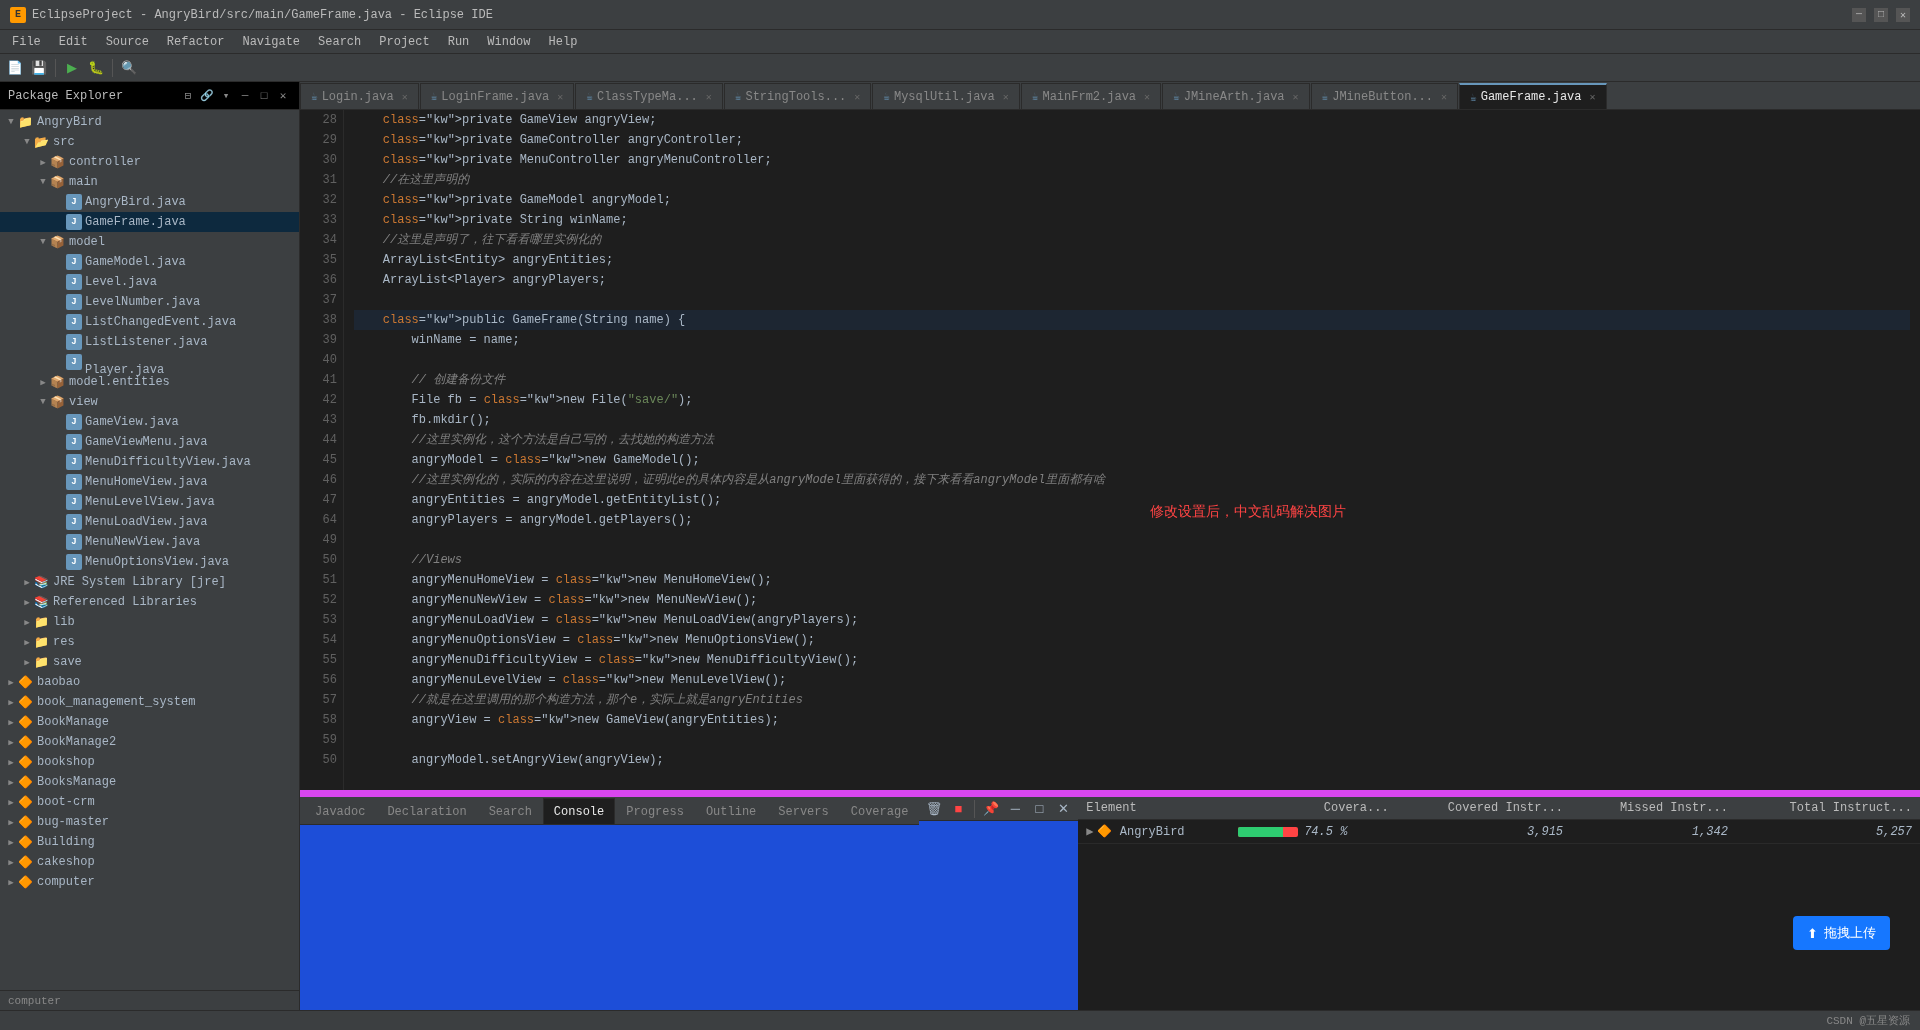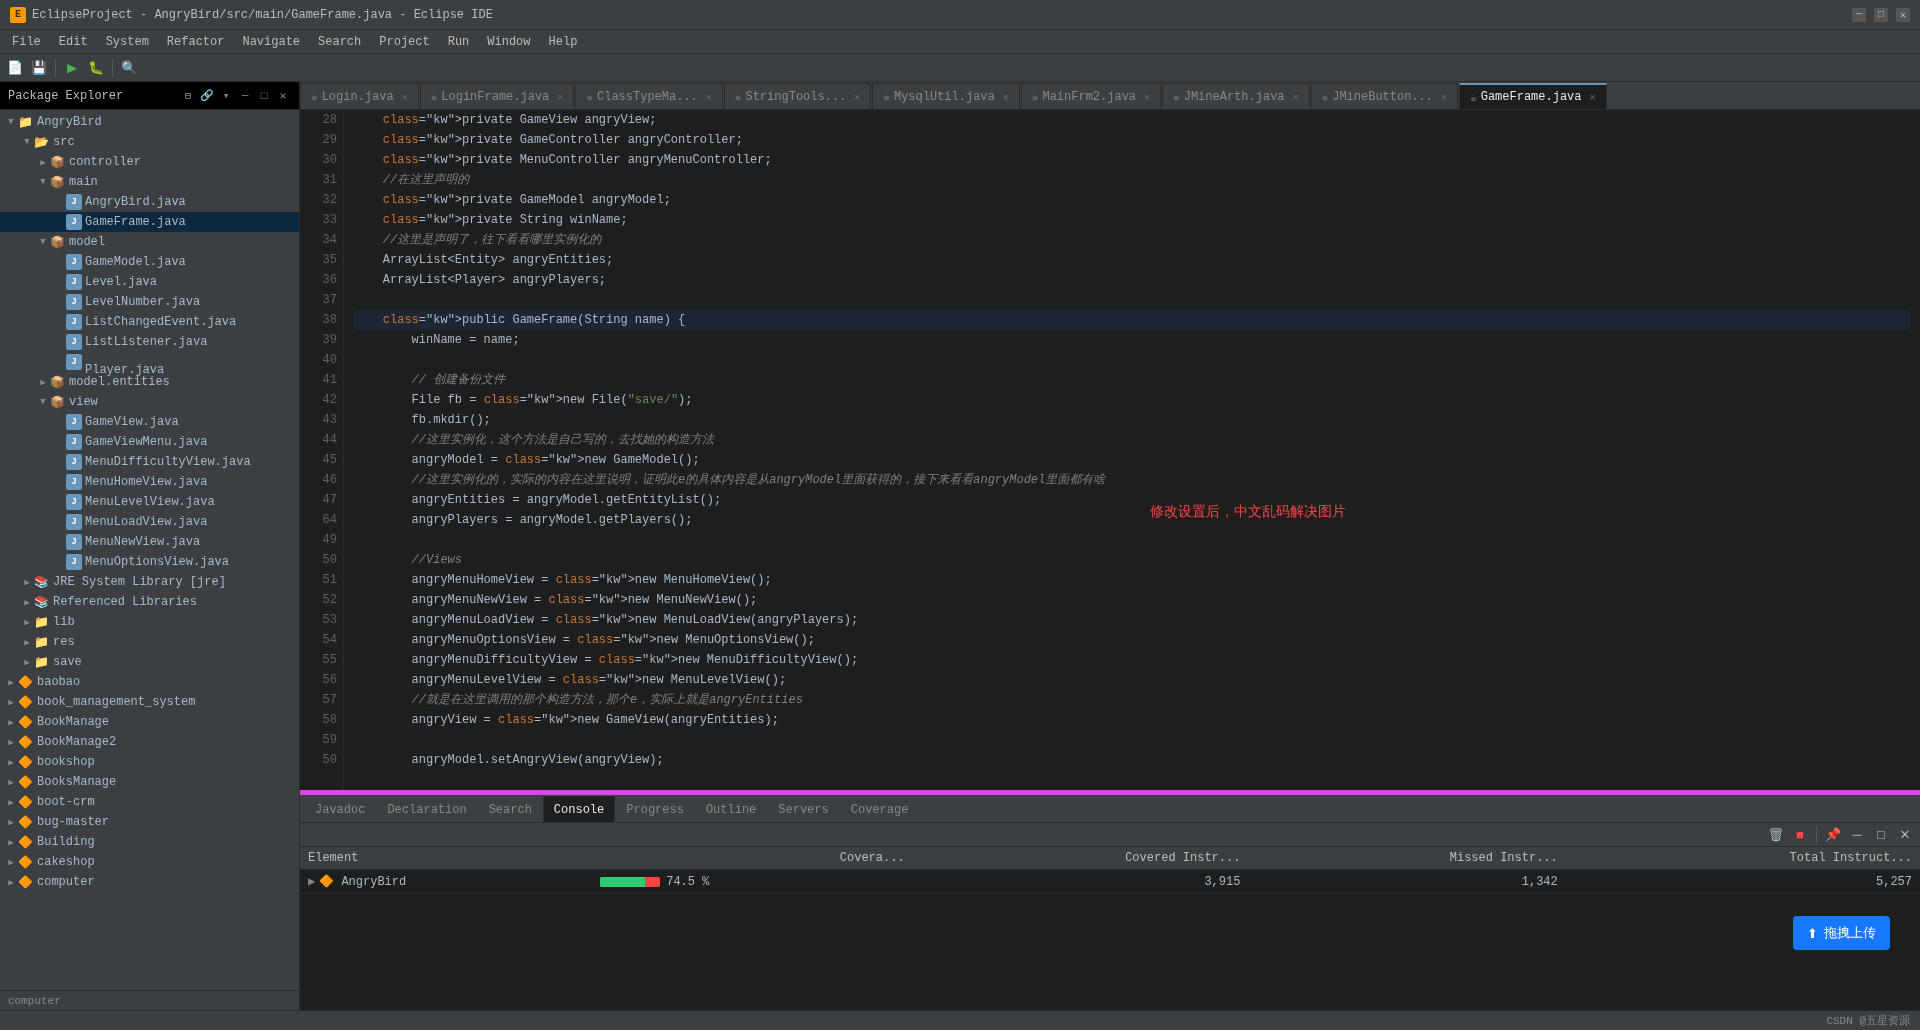--- a/index.html
+++ b/index.html
@@ -241,23 +241,23 @@
       white-space: pre;
     }
     
     .kw { color: #cc7832; }
     .str { color: #6a8759; }
     .comment { color: #808080; font-style: italic; }
 
     
     #bottom-panel {
       height: 220px;
-      border-top: 5px solid #d946ef;
-      display: flex;
-      flex-direction: column;
+      border-top: 7px solid #d946ef;
+      display: flex;
+      flex-direction: row;
       background: #1d4ed8;
     }
     #bottom-tabs {
       height: 28px;
       background: #3c3f41;
       display: flex;
       align-items: flex-end;
       border-bottom: 1px solid #2b2b2b;
       padding-left: 4px;
     }
@@ -307,21 +307,21 @@
       border-bottom: 1px solid #2b2b2b;
       font-weight: normal;
     }
     thead th.right { text-align: right; }
     tbody tr { cursor: pointer; }
     tbody td {
       padding: 4px 8px;
       color: #a9b7c6;
       border-bottom: 1px solid #2a2a2a;
     }
-    tbody td.right { text-align: right; }
+    tbody td.right { text-align: right; font-style: italic; }
     .coverage-bar {
       display: flex;
       align-items: center;
       gap: 6px;
     }
     .bar-track {
       width: 60px; height: 10px;
       background: #ff4444;
       border-radius: 2px;
       overflow: hidden;
@@ -400,21 +400,21 @@
   <div class="window-controls">
     <span>─</span>
     <span>□</span>
     <span>✕</span>
   </div>
 </div>
 
 <div id="menu-bar">
 <span>File</span>
     <span>Edit</span>
-    <span>System</span>
+    <span>Source</span>
     <span>Refactor</span>
     <span>Navigate</span>
     <span>Search</span>
     <span>Project</span>
     <span>Run</span>
     <span>Window</span>
     <span>Help</span>
   </div>
 
 <div id="toolbar">

